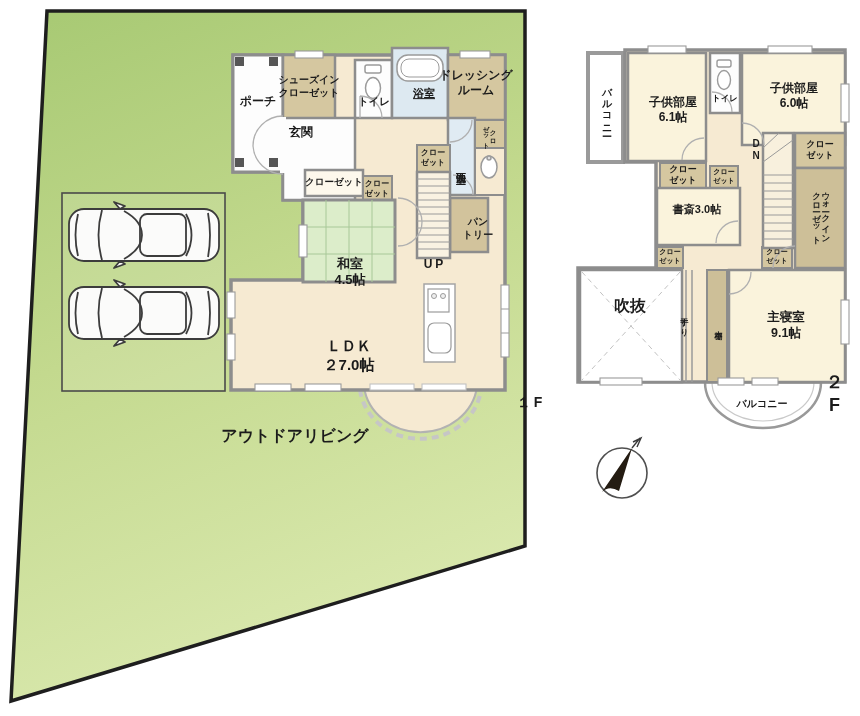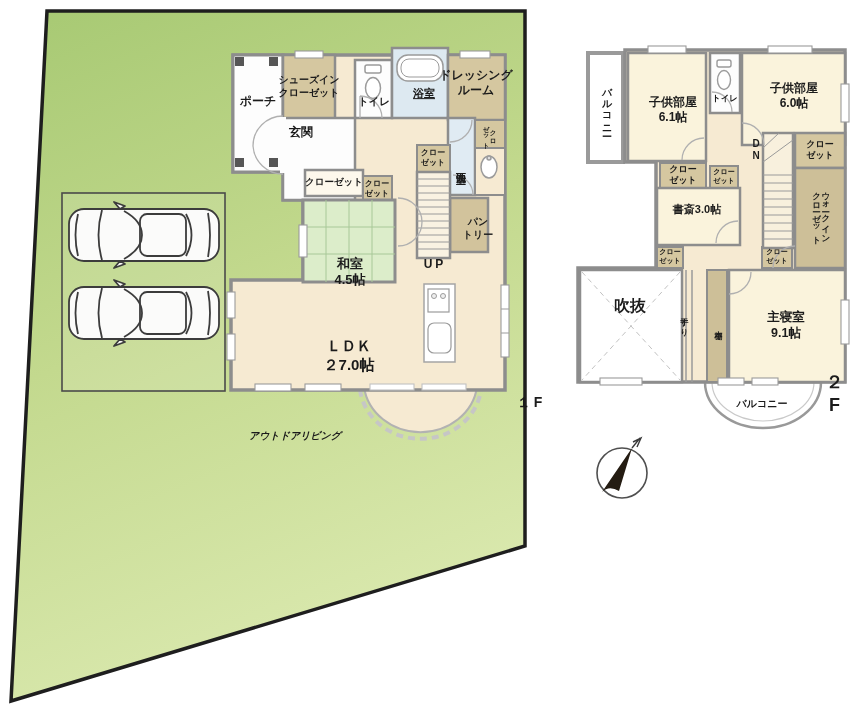--- a/index.html
+++ b/index.html
@@ -208,21 +208,21 @@
   <div class="lbl" style="left:377px;top:189px;font-size:8px;">クロー
 ゼット</div>
   <div class="lbl" style="left:350px;top:240px;font-size:13px;margin-top:32px;">和室
 4.5帖</div>
   <div class="lbl" style="left:468px;top:228px;font-size:10px;margin-left:10px;">パン
 トリー</div>
   <div class="lbl sp" style="left:435px;top:264px;font-size:12px;">UP</div>
   <div class="lbl" style="left:349px;top:356px;font-size:15px;">ＬＤＫ
 ２7.0帖</div>
   <div class="lbl sp" style="left:495px;top:403px;font-size:14px;margin-left:36px;">１F</div>
-  <div class="lbl" style="left:295px;top:436px;font-size:10px;font-style:italic;">アウトドアリビング</div>
+  <div class="lbl" style="left:295px;top:436px;font-size:16px;">アウトドアリビング</div>
 
   <div class="lbl v" style="left:607px;top:106px;font-size:10px;">バルコニー</div>
   <div class="lbl" style="left:673px;top:110px;font-size:12px;">子供部屋
 6.1帖</div>
   <div class="lbl" style="left:725px;top:98px;font-size:8.5px;">トイレ</div>
   <div class="lbl" style="left:794px;top:96px;font-size:12px;">子供部屋
 6.0帖</div>
   <div class="lbl v" style="left:756px;top:150px;font-size:10px;">DN</div>
   <div class="lbl" style="left:820px;top:150px;font-size:9px;">クロー
 ゼット</div>

